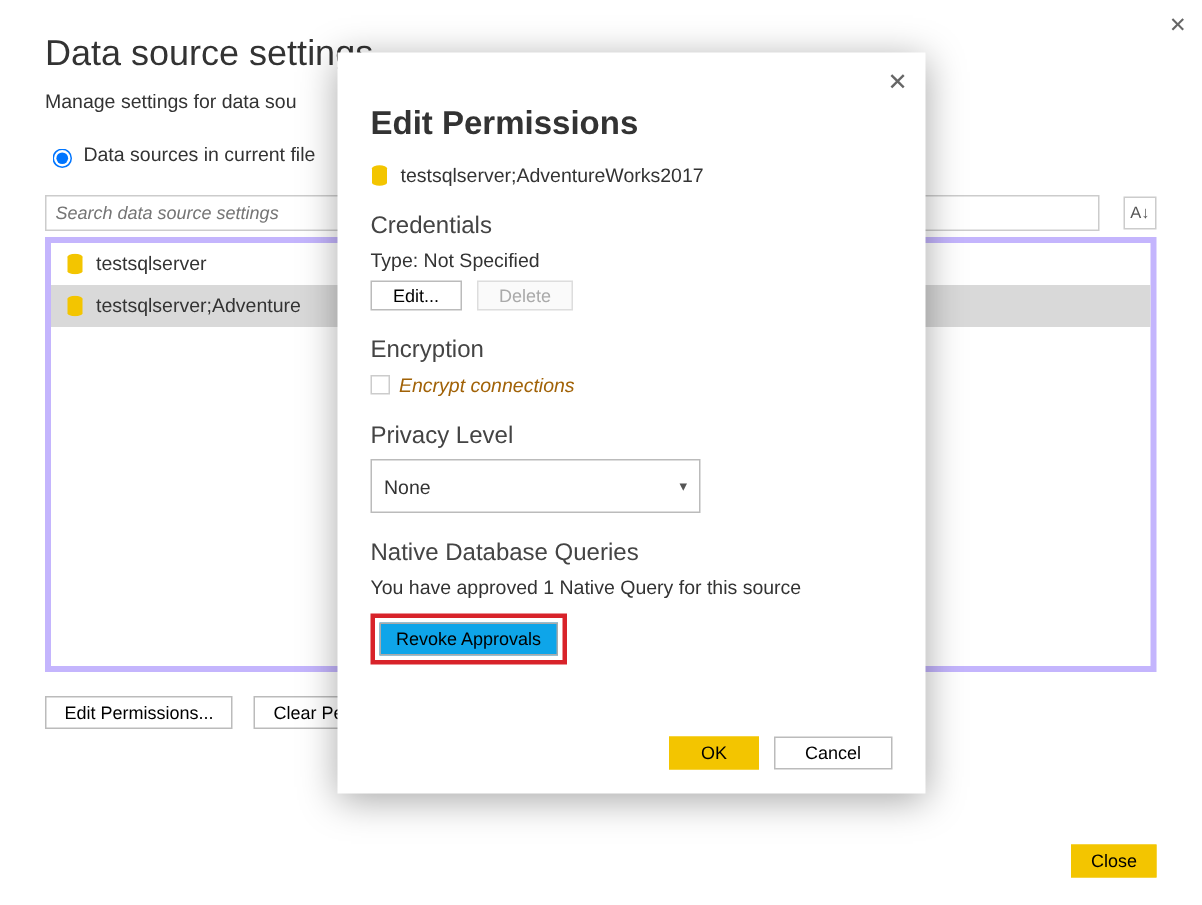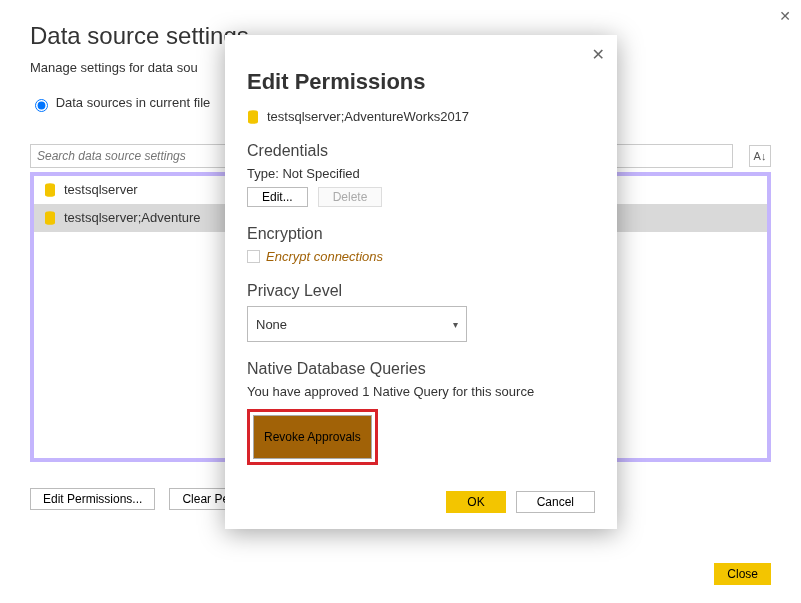--- a/index.html
+++ b/index.html
@@ -1,49 +1,49 @@
 <!DOCTYPE html>
 <html><head>
 <meta charset="utf-8">
 <style>
   * { box-sizing: border-box; font-family: "Segoe UI", Arial, sans-serif; }
   body { margin:0; padding:0; width:801px; height:603px; background:#fff; position:relative; overflow:hidden; font-size:13px; color:#333; }
   .outer-close { position:absolute; right:10px; top:8px; font-size:14px; color:#666; cursor:pointer; }
   .main { padding:12px 30px 0 30px; }
   h1.page-title { font-weight:300; font-size:24px; color:#333; margin:10px 0 10px 0; }
   .subtitle { font-size:13px; margin-bottom:20px; }
-  .radio-row { margin:16px 0 32px 0; font-size:13px; }
+  .radio-row { margin:16px 0 18px 0; font-size:13px; }
   .radio-row input { vertical-align:middle; margin-right:4px; }
   .search-row { display:flex; align-items:center; gap:16px; }
   .search-input { flex:1; border:1px solid #ccc; height:24px; padding:0 6px; font-style:italic; color:#888; font-size:12px; }
   .sort-btn { width:22px; height:22px; border:1px solid #ccc; display:flex; align-items:center; justify-content:center; font-size:11px; color:#555; background:#fff; }
   .ds-list { border:4px solid #c4b5fd; margin-top:4px; height:290px; background:#fff; }
   .ds-item { display:flex; align-items:center; gap:8px; height:28px; padding:0 10px; }
   .ds-item.selected { background:#d9d9d9; }
   .ds-icon { width:12px; height:14px; }
-  .bottom-buttons { margin-top:26px; display:flex; gap:14px; }
+  .bottom-buttons { margin-top:16px; display:flex; gap:14px; }
   .btn { border:1px solid #bbb; background:#fff; padding:3px 12px; font-size:12px; cursor:pointer; }
   .btn.primary { background:#f3c500; border-color:#f3c500; }
   .close-btn-wrap { position:absolute; right:30px; bottom:18px; }
   
   .dialog { position:absolute; left:225px; top:35px; width:392px; height:494px; background:#fff; box-shadow:0 4px 24px rgba(0,0,0,0.35); padding:22px 22px 16px 22px; }
   .dialog .dlg-close { position:absolute; right:12px; top:10px; font-size:16px; color:#666; cursor:pointer; }
   .dialog h2 { font-weight:700; font-size:22px; margin:12px 0 14px 0; }
   .ds-line { display:flex; align-items:center; gap:8px; font-size:13px; margin-bottom:18px; }
   .section-h { font-size:16px; font-weight:400; color:#444; margin-bottom:6px; }
   .type-line { font-size:13px; margin-bottom:6px; }
   .small-btns { display:flex; gap:10px; margin-bottom:18px; }
   .small-btn { border:1px solid #bbb; background:#fff; padding:2px 14px; font-size:12px; }
   .small-btn.disabled { color:#aaa; border-color:#ddd; background:#fafafa; }
   .chk-row { display:flex; align-items:center; gap:6px; color:#a16207; font-size:13px; margin-bottom:18px;font-style:italic; }
   .chk { width:13px; height:13px; border:1px solid #ccc; }
   .select { display:flex; align-items:center; justify-content:space-between; border:1px solid #bbb; width:220px; height:36px; padding:0 8px; font-size:13px; margin-bottom:18px; }
   .select .arrow { font-size:10px; color:#555; }
   .native-msg { font-size:13px; margin-bottom:10px; }
-  .revoke-btn { border:1px solid #aaa; background:#a16207; padding:14px 10px; font-size:12px; display:inline-block; }
+  .revoke-btn { border:1px solid #aaa; background:#0ea5e9; padding:3px 10px; font-size:12px; display:inline-block; }
   .revoke-outline { border:3px solid #d8232a; padding:3px; display:inline-block; }
   .dlg-footer { position:absolute; right:22px; bottom:16px; display:flex; gap:10px; }
   .dlg-footer .btn { padding:3px 20px; }
 </style>
 </head>
 <body>
 
 <span class="outer-close">✕</span>
 
 <div class="main">

